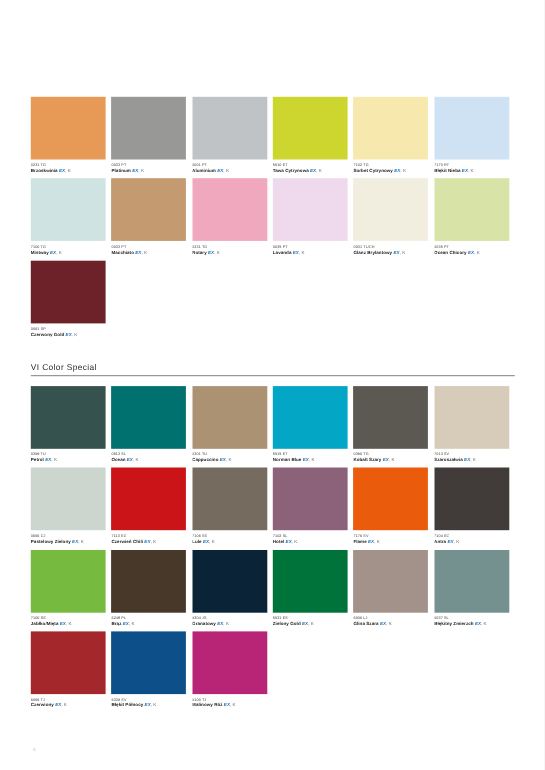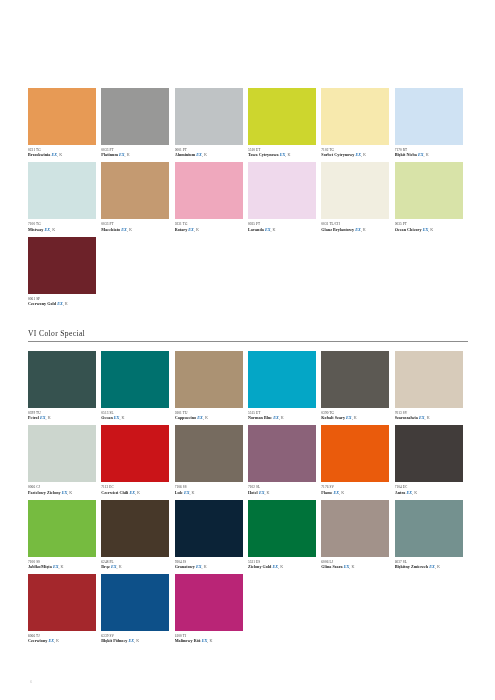--- a/index.html
+++ b/index.html
@@ -18,21 +18,20 @@
     background: #ffffff;
     overflow: hidden;
     box-sizing: border-box;
   }
   .sheet {
     position: absolute;
     left: 0; top: 0;
     width: 469px;
     height: 700px;
     background: #ffffff;
-    font-family: Liberation Serif, serif;
   }
 
   .content {
     position: absolute;
     left: 28px;
     top: 88px;
     width: 440px;
   }
 
   

